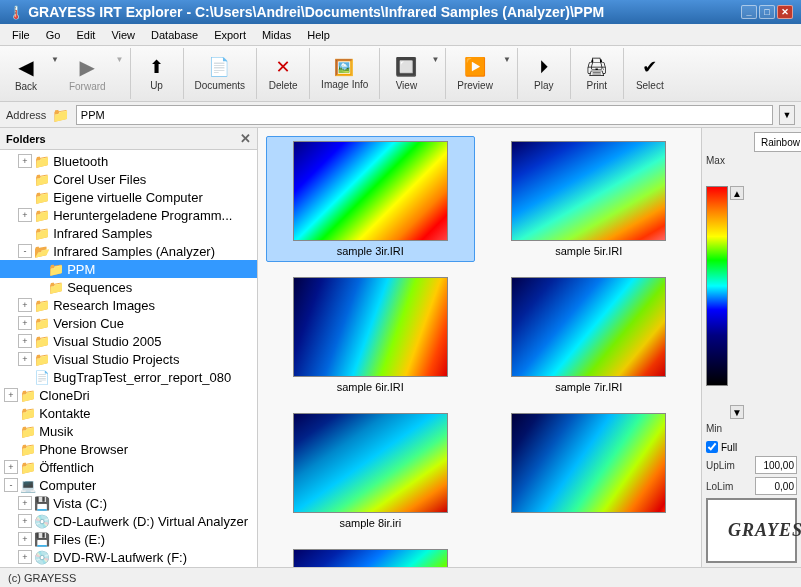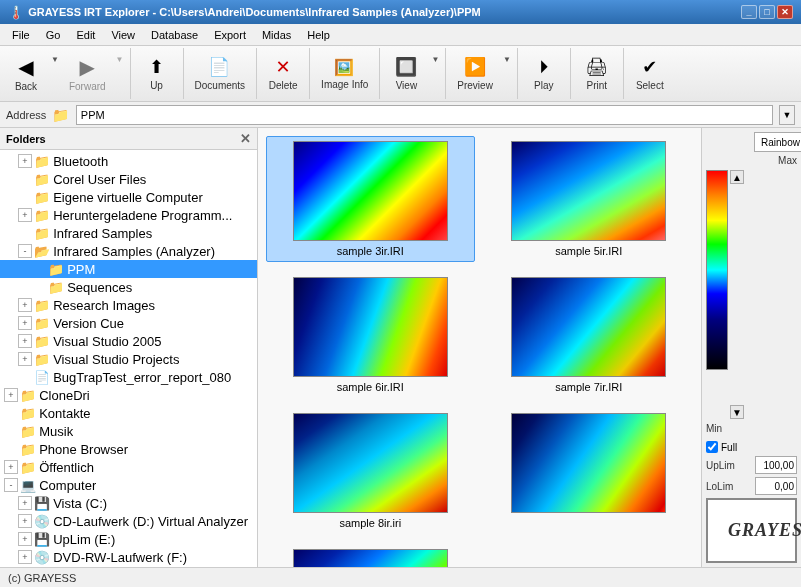--- a/index.html
+++ b/index.html
@@ -277,21 +277,21 @@
     ::-webkit-scrollbar { width: 14px; }
     ::-webkit-scrollbar-track { background: #f0f0f0; }
     ::-webkit-scrollbar-thumb { background: #c0c0c0; border: 1px solid #999; }
   </style>
 </head>
 <body>
 
 <div id="title-bar">
   <div id="title-bar-left">
     <span style="font-size:13px;">🌡️</span>
-    <span style="font-size:11px;">GRAYESS IRT Explorer - C:\Users\Andrei\Documents\Infrared Samples (Analyzer)\PPM</span>
+    <span style="font-size:14px;">GRAYESS IRT Explorer - C:\Users\Andrei\Documents\Infrared Samples (Analyzer)\PPM</span>
   </div>
   <div id="title-bar-controls">
     <div class="title-btn">_</div>
     <div class="title-btn">□</div>
     <div class="title-btn close">✕</div>
   </div>
 </div>
 
 <div id="menu-bar">
   <span class="menu-item">File</span>
@@ -501,21 +501,21 @@
       <span class="item-label">Vista (C:)</span>
     </div>
         <div class="tree-item" style="padding-left: 18px;">
       <span class="expander">+</span>
       <span class="folder-icon">💿</span>
       <span class="item-label">CD-Laufwerk (D:) Virtual Analyzer</span>
     </div>
         <div class="tree-item" style="padding-left: 18px;">
       <span class="expander">+</span>
       <span class="folder-icon">💾</span>
-      <span class="item-label">UpLim (E:)</span>
+      <span class="item-label">Files (E:)</span>
     </div>
         <div class="tree-item" style="padding-left: 18px;">
       <span class="expander">+</span>
       <span class="folder-icon">💿</span>
       <span class="item-label">DVD-RW-Laufwerk (F:)</span>
     </div>
         <div class="tree-item" style="padding-left: 18px;">
       
       
       
@@ -561,21 +561,21 @@
     <div id="scale-top">
       <select id="scale-dropdown">
         <option>Rainbow</option>
         <option>Grayscale</option>
         <option>Iron</option>
       </select>
       <input type="text" id="scale-number-input" value="256" style="">
 
     </div>
 
-    <div style="display:flex; justify-content:flex-end; margin-bottom:1px;">
+    <div style="display:flex; justify-content:flex-start; margin-bottom:17px;">
       <span style="font-size:10px; color:#333;">Max</span>
     </div>
 
     <div class="scale-area" style="height: 200px;">
       <div class="color-scale" style="width:22px; height:200px;"></div>
       <div class="scale-right-btns">
         <div class="scale-adj-btn">▲</div>
         <div style="flex:1;"></div>
         <div class="scale-adj-btn">▼</div>
       </div>

